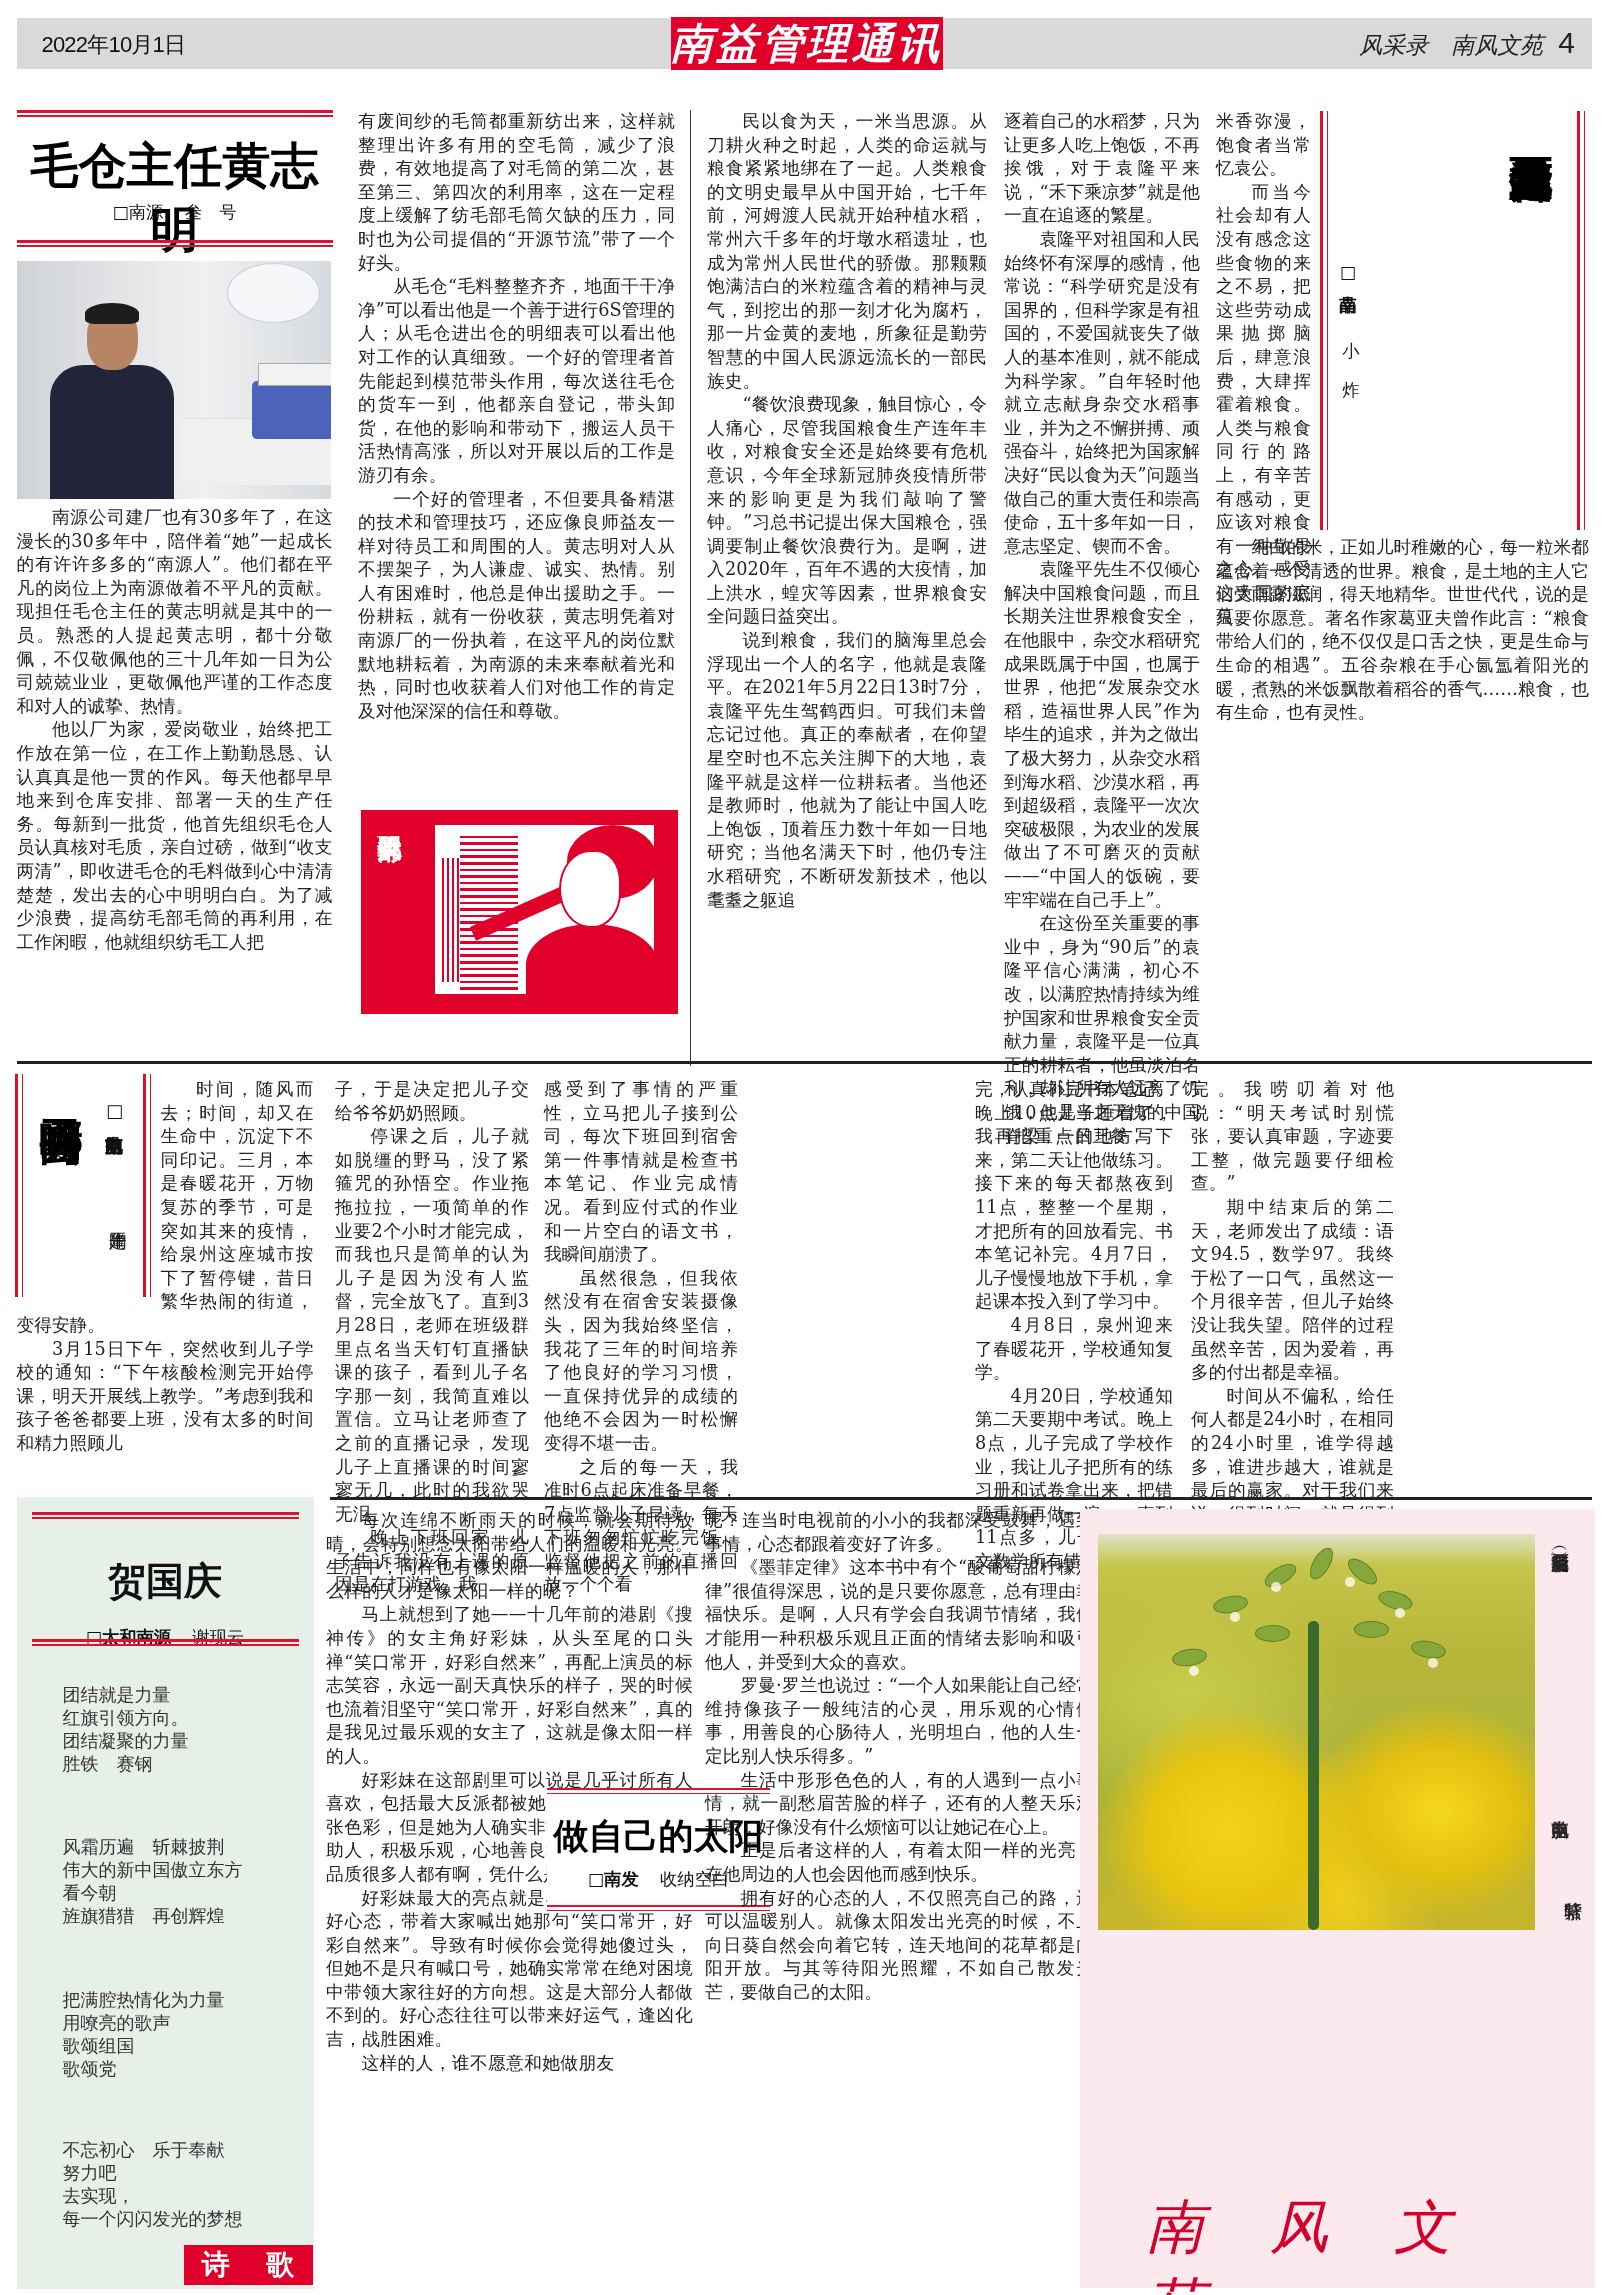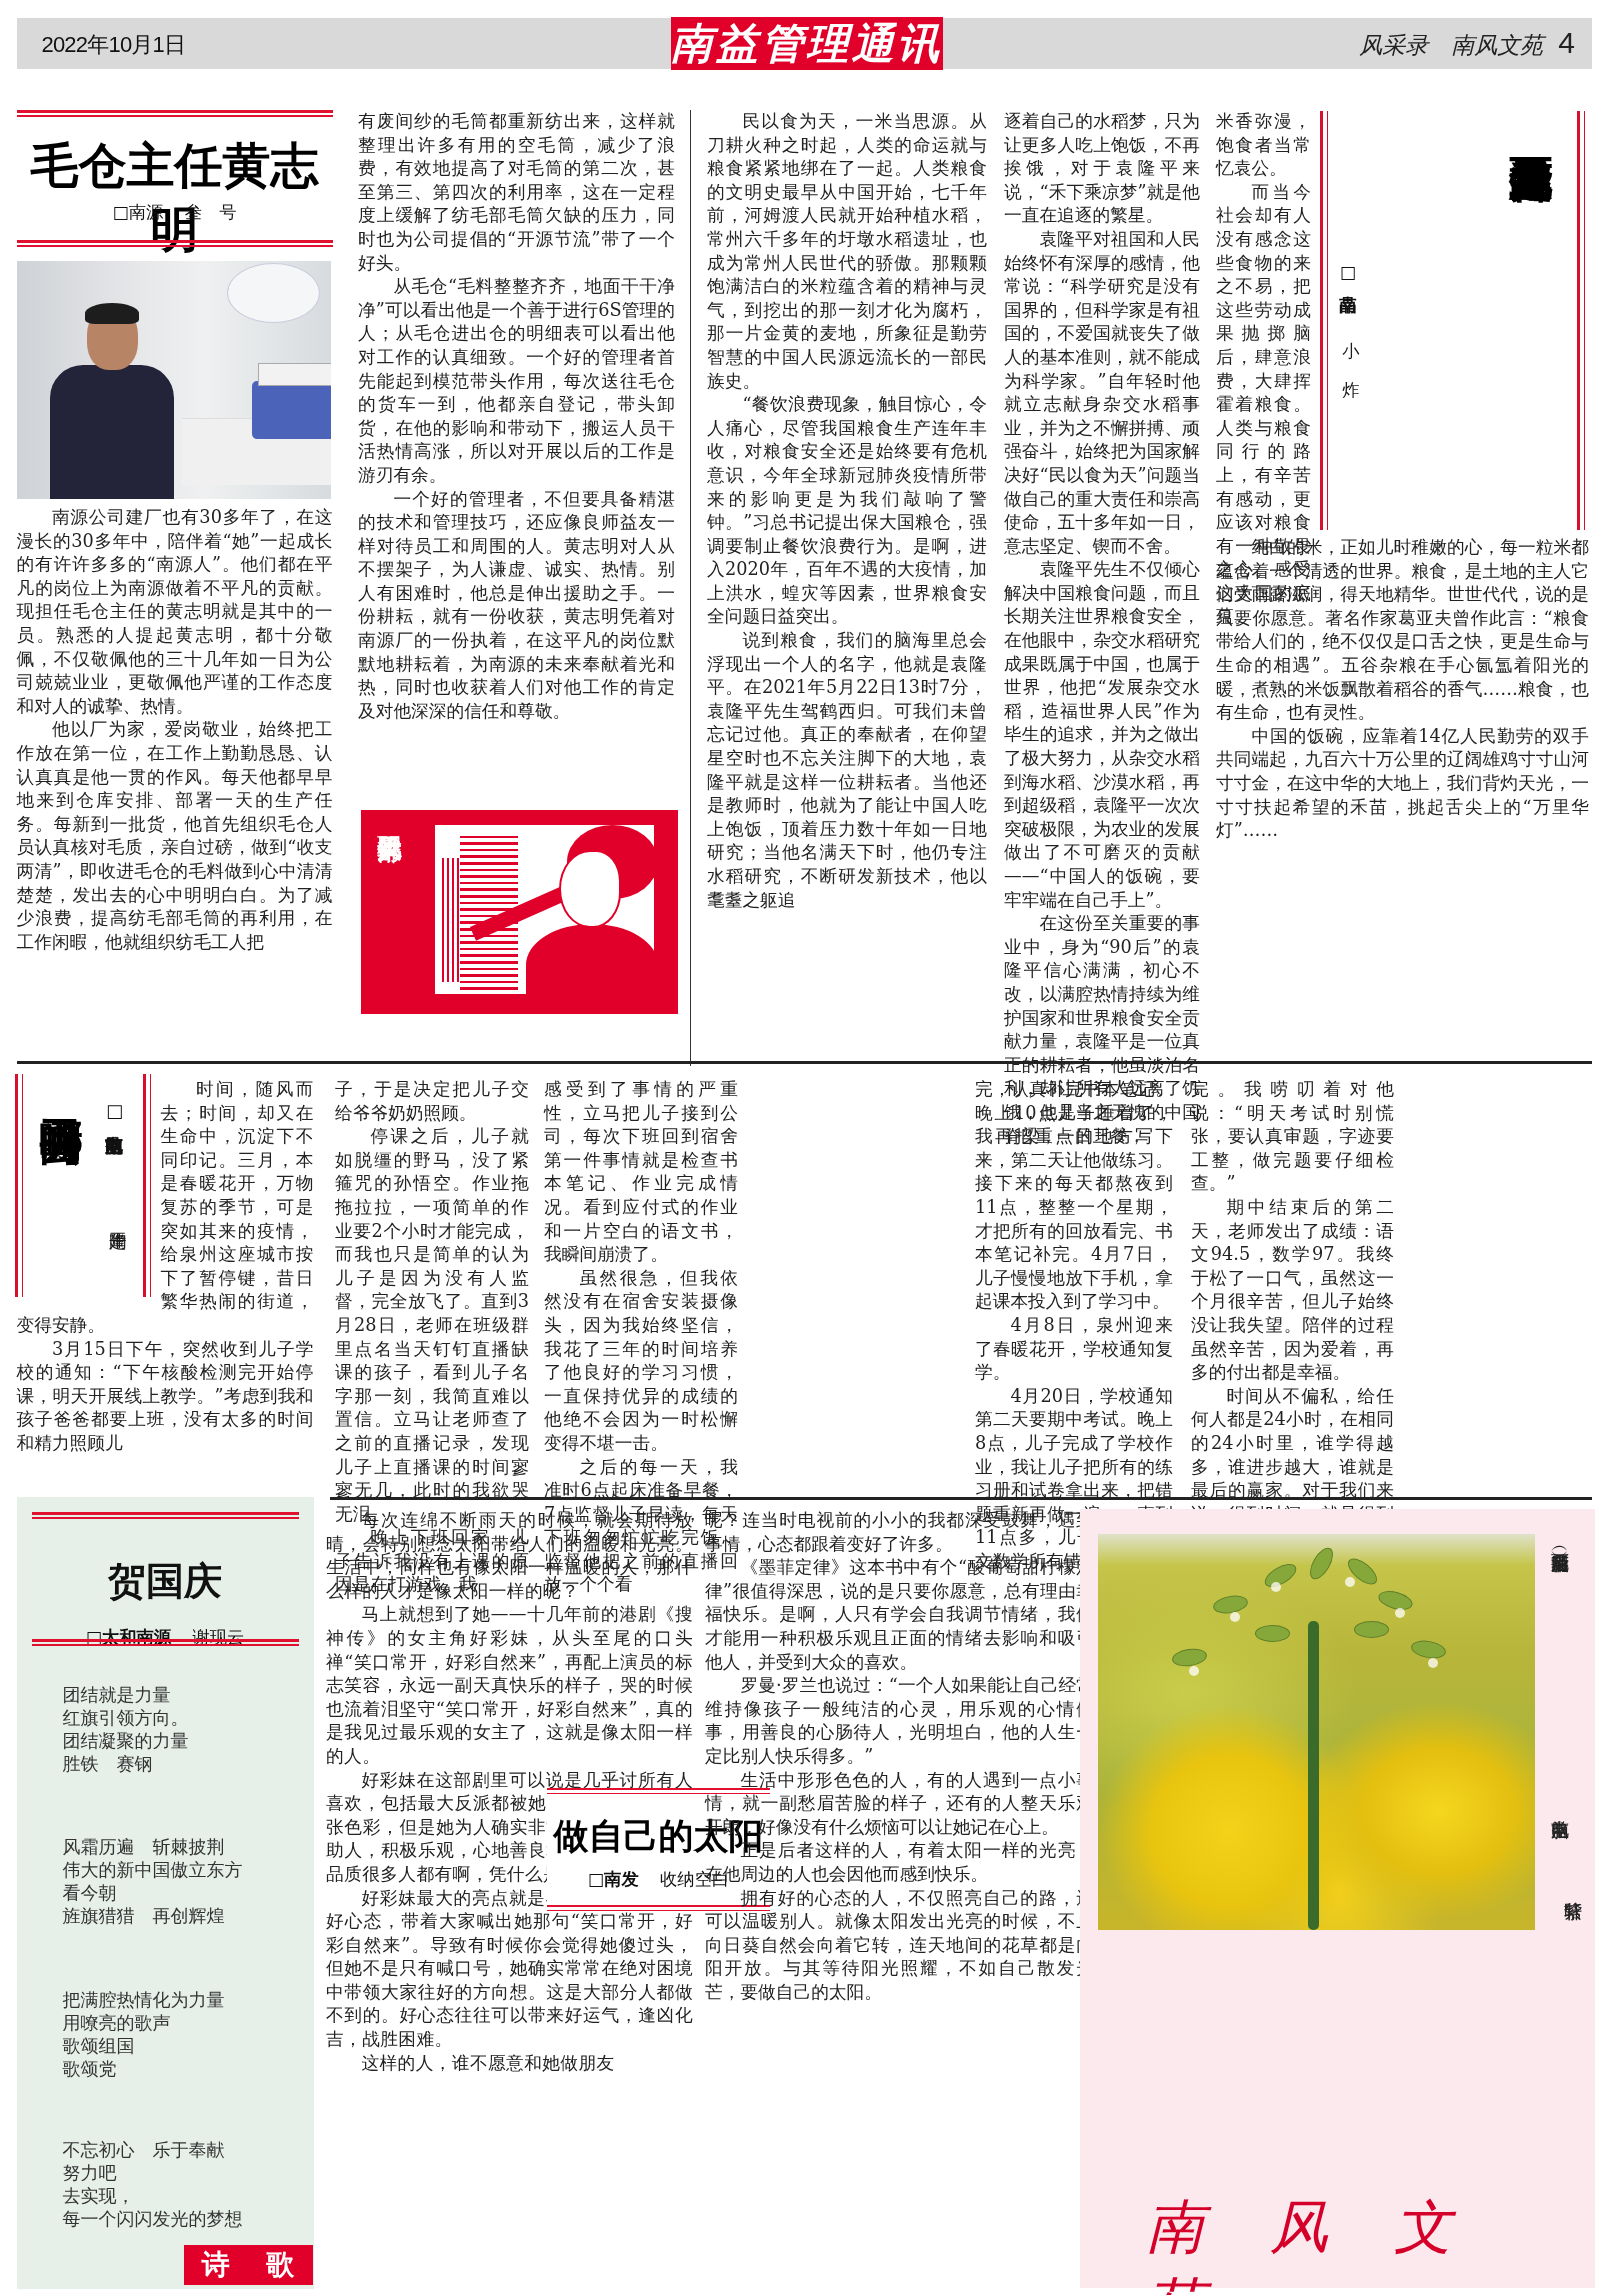--- a/index.html
+++ b/index.html
@@ -142,21 +142,20 @@
 </div>
 <div class="abs vrule" style="left:1320px;top:111px;height:419px;"></div>
 <div class="abs vrule" style="left:1577px;top:111px;height:419px;"></div>
 <div class="abs title-big vtext" style="left:1506px;top:124px;font-size:43px;line-height:51px;">挑起舌尖上的万里华灯</div>
 <div class="abs byline vtext" style="left:1336px;top:262px;font-weight:bold;">
   <span>□南晶</span>
 </div>
 <div class="abs vtext" style="left:1339px;top:328px;font-size:17.3px;font-family:'DejaVu Serif',serif;letter-spacing:11.5px;">小　炸</div>
 <div class="abs col" style="left:1216px;top:536px;width:373px;">
   <p>纯白的米，正如儿时稚嫩的心，每一粒米都蕴含着一个清透的世界。粮食，是土地的主人它们受雨露滋润，得天地精华。世世代代，说的是只要你愿意。著名作家葛亚夫曾作此言：“粮食带给人们的，绝不仅仅是口舌之快，更是生命与生命的相遇”。五谷杂粮在手心氤氲着阳光的暖，煮熟的米饭飘散着稻谷的香气……粮食，也有生命，也有灵性。</p>
-  <p>中国的饭碗，应靠着14亿人民勤劳的双手共同端起，九百六十万公里的辽阔雄鸡寸寸山河寸寸金，在这中华的大地上，我们背灼天光，一寸寸扶起希望的禾苗，挑起舌尖上的“万里华灯”……</p>
 </div>
 
 <div class="abs hline" style="left:16.5px;top:1061px;width:1575px;"></div>
 
 <div class="abs vrule" style="left:15px;top:1074px;height:223px;"></div>
 <div class="abs vrule" style="left:143px;top:1074px;height:223px;"></div>
 <div class="abs title-big vtext" style="left:38px;top:1087px;font-size:43px;line-height:48px;">时间去哪了</div>
 <div class="abs byline vtext" style="left:102px;top:1100px;font-weight:bold;font-size:18px;">□南益电脑</div>
 <div class="abs vtext" style="left:106px;top:1219px;font-size:17.3px;font-family:'DejaVu Serif',serif;">陶建平</div>
 

